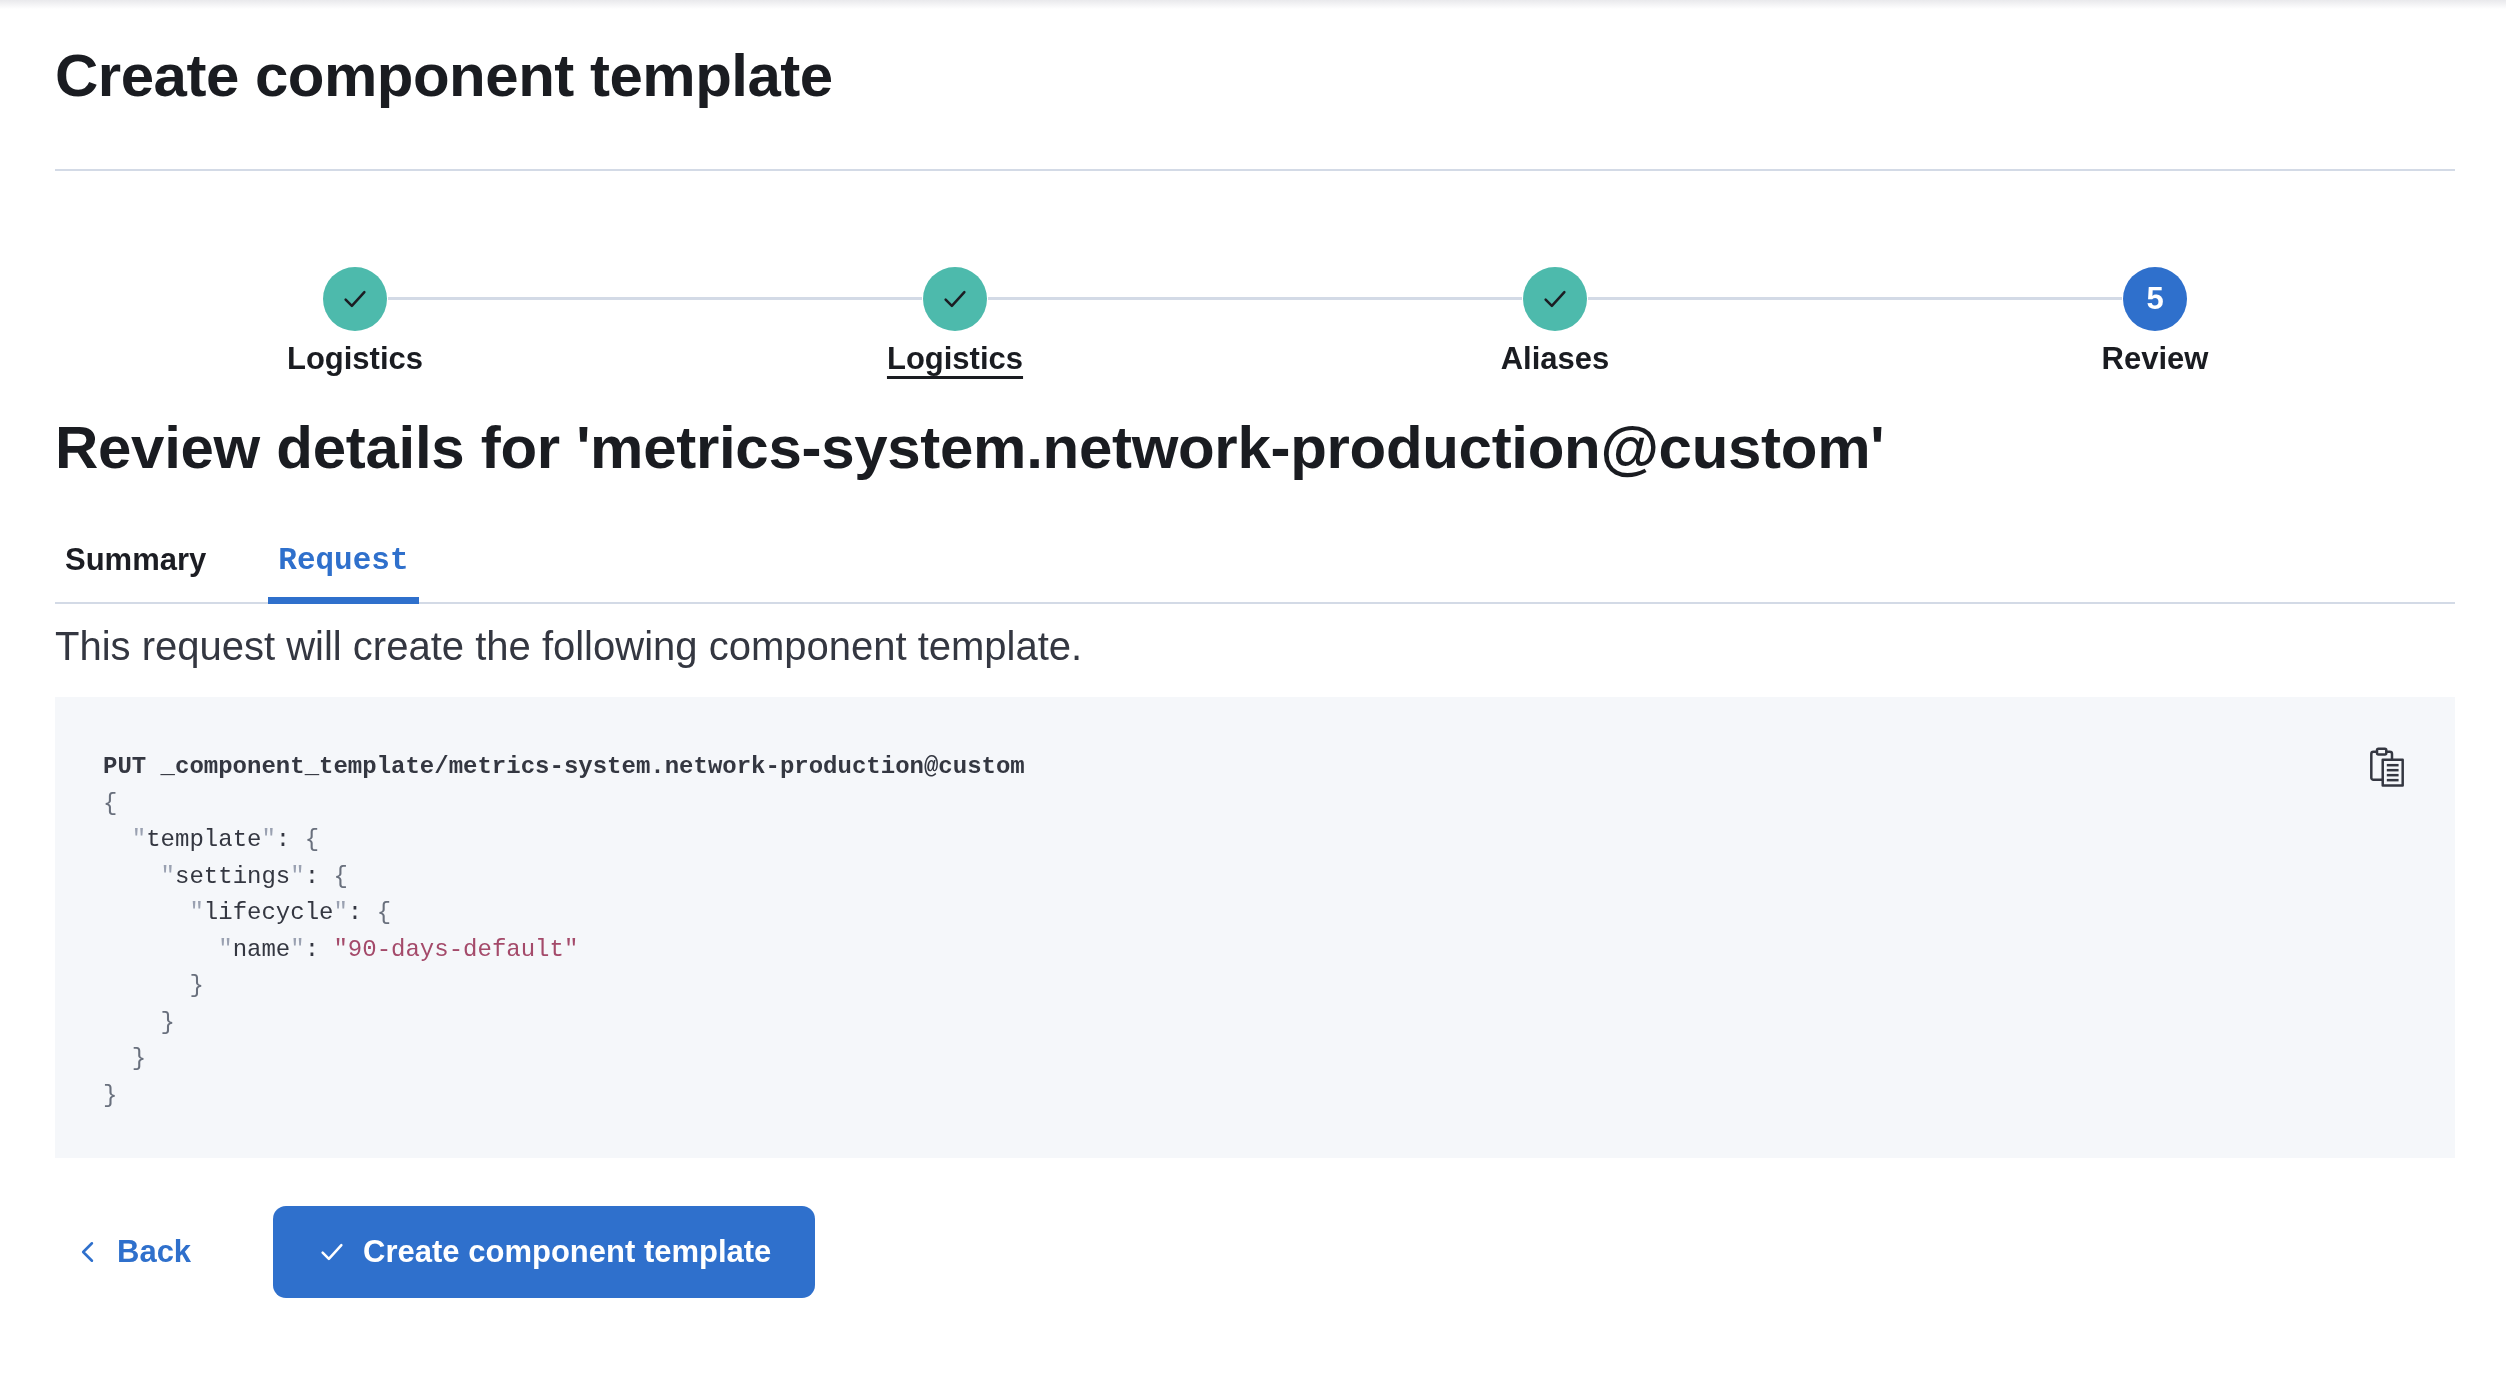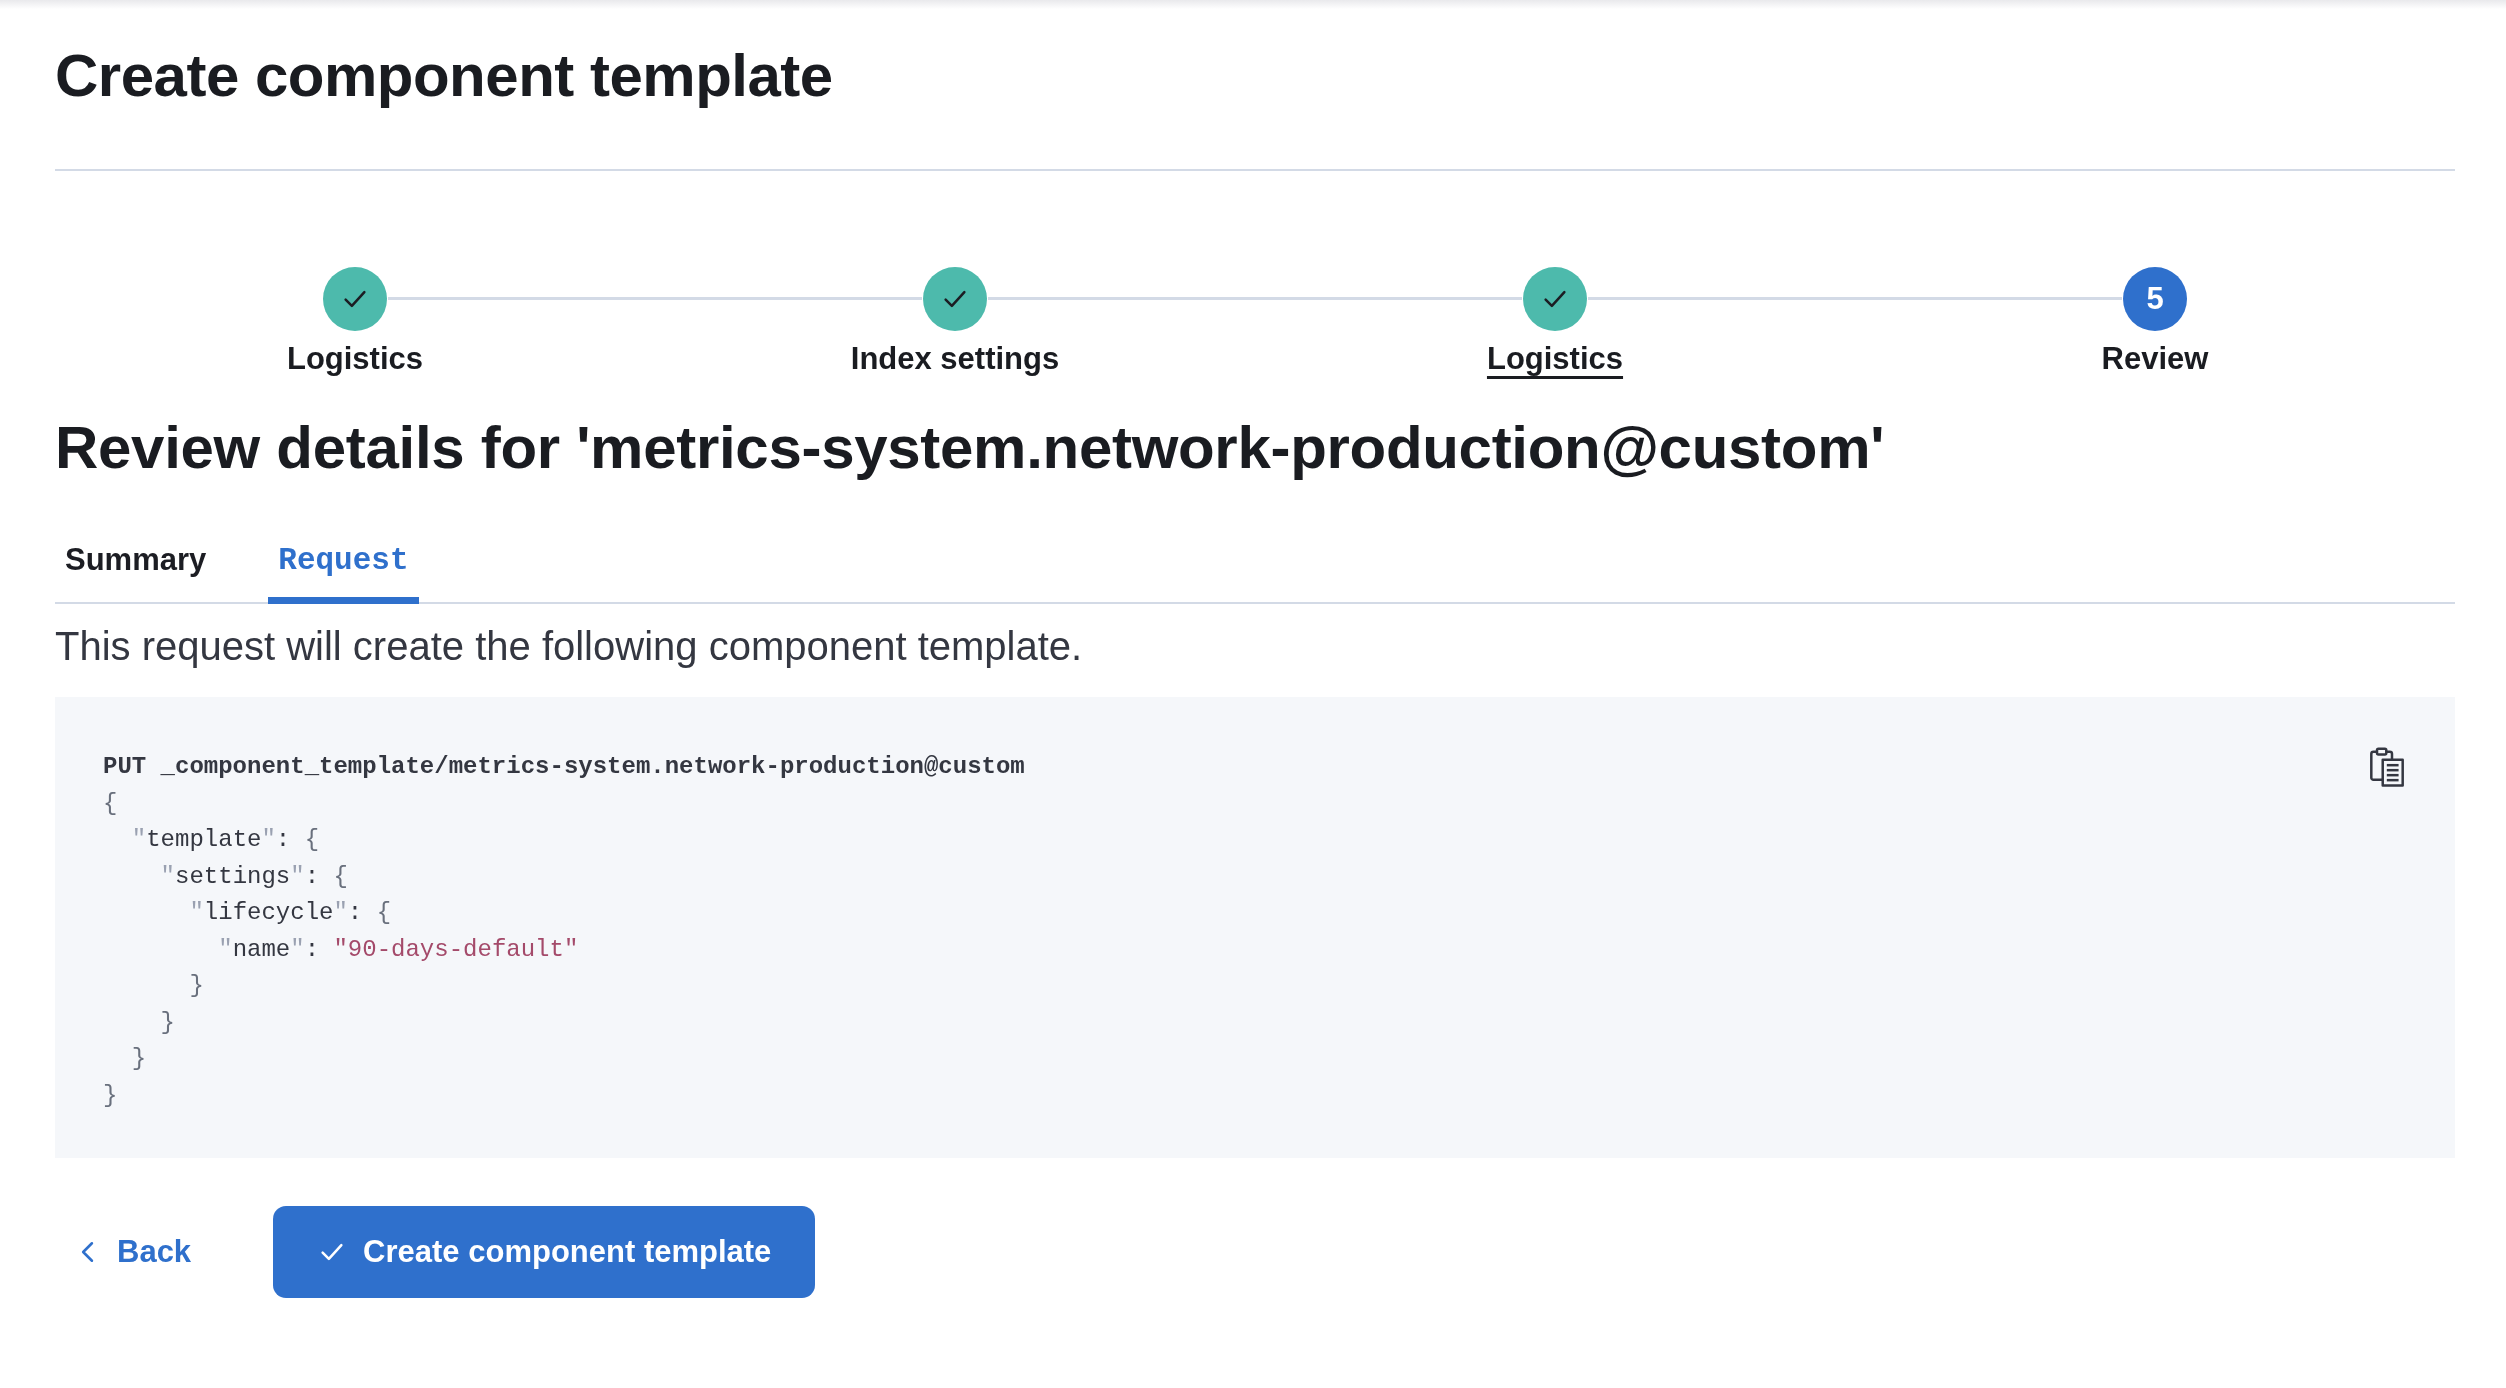--- a/index.html
+++ b/index.html
@@ -77,42 +77,42 @@
     <div class="step">
       <span class="connector right"></span>
       <span class="circle complete">
         <svg width="30" height="30" viewBox="0 0 24 24" fill="none" stroke="#1C1D23" stroke-width="2" stroke-linecap="round" stroke-linejoin="round">
             <polyline points="4.5,12.5 9.5,17.5 19.5,6.5"></polyline>
           </svg>
       </span>
       <span class="step-label">Logistics</span>
     </div>
 
-    <div class="step">
-      <span class="connector left"></span>
-      <span class="connector right"></span>
-      <span class="circle complete">
-        <svg width="30" height="30" viewBox="0 0 24 24" fill="none" stroke="#1C1D23" stroke-width="2" stroke-linecap="round" stroke-linejoin="round">
-            <polyline points="4.5,12.5 9.5,17.5 19.5,6.5"></polyline>
-          </svg>
-      </span>
-      <span class="step-label">Index settings</span>
-    </div>
 
     <div class="step">
       <span class="connector left"></span>
       <span class="connector right"></span>
       <span class="circle complete">
         <svg width="30" height="30" viewBox="0 0 24 24" fill="none" stroke="#1C1D23" stroke-width="2" stroke-linecap="round" stroke-linejoin="round">
             <polyline points="4.5,12.5 9.5,17.5 19.5,6.5"></polyline>
           </svg>
       </span>
       <span class="step-label underlined">Logistics</span>
     </div>
 
+    <div class="step">
+      <span class="connector left"></span>
+      <span class="connector right"></span>
+      <span class="circle complete">
+        <svg width="30" height="30" viewBox="0 0 24 24" fill="none" stroke="#1C1D23" stroke-width="2" stroke-linecap="round" stroke-linejoin="round">
+            <polyline points="4.5,12.5 9.5,17.5 19.5,6.5"></polyline>
+          </svg>
+      </span>
+      <span class="step-label">Aliases</span>
+    </div>
 
     <div class="step">
       <span class="connector left"></span>
       <span class="circle current">5</span>
       <span class="step-label">Review</span>
     </div>
 
   </div>
 
   <h2 class="review-heading">Review details for 'metrics-system.network-production@custom'</h2>

